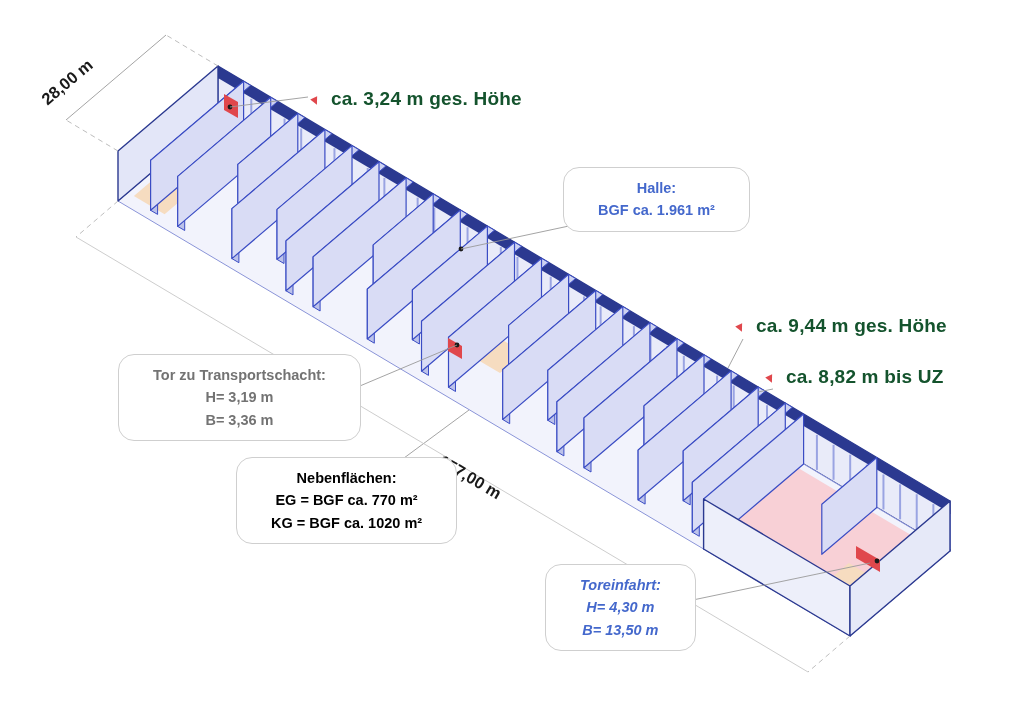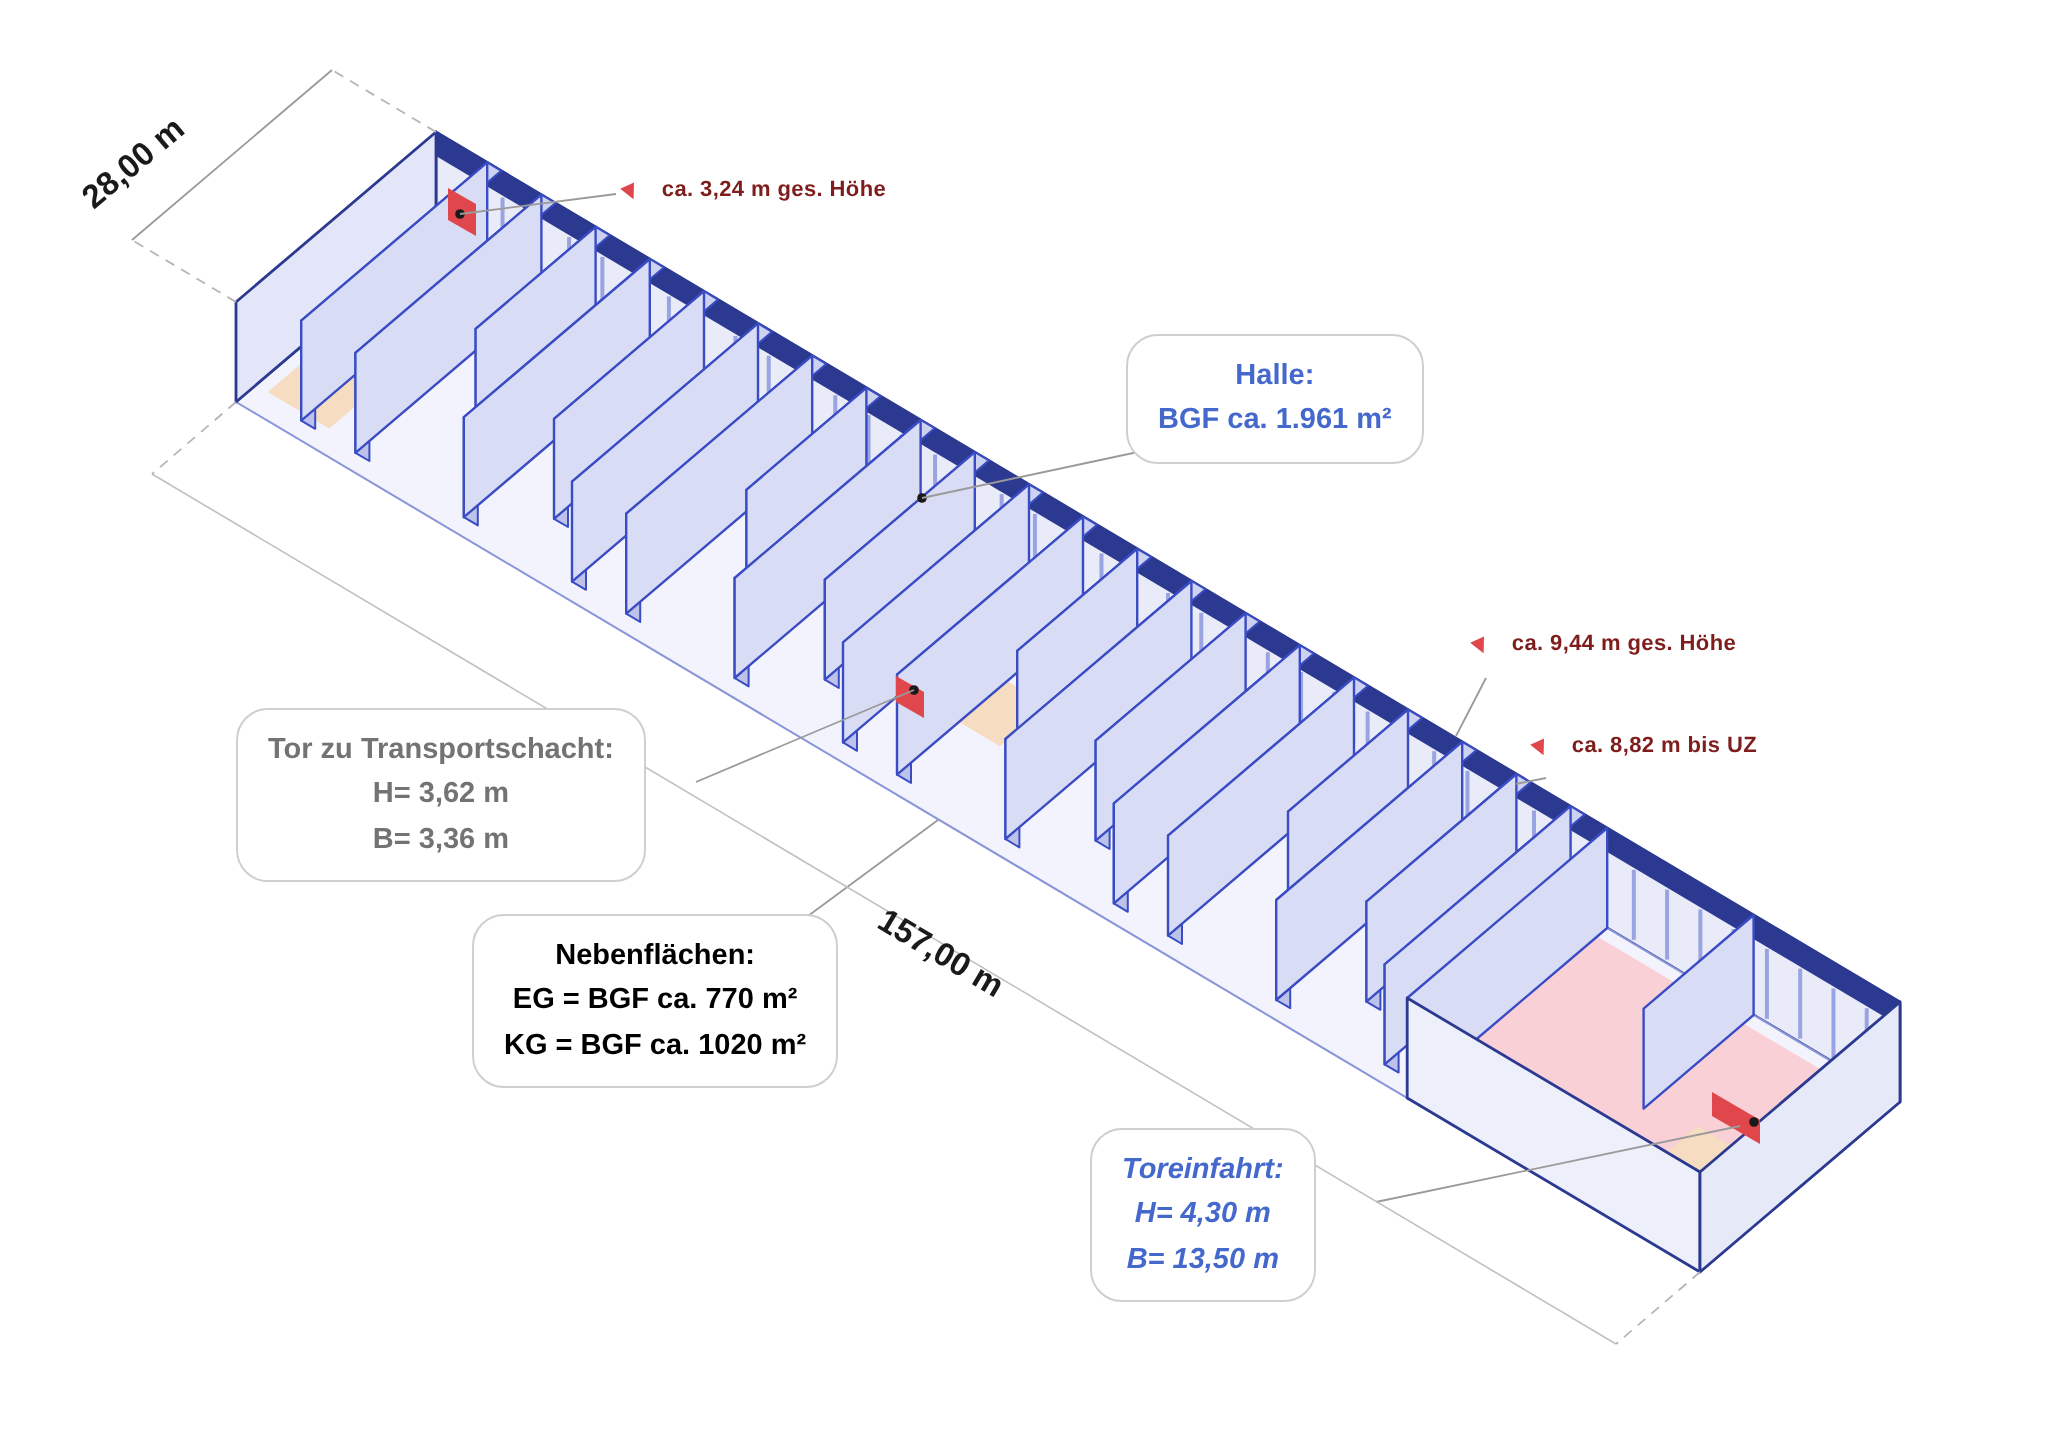--- a/index.html
+++ b/index.html
@@ -1,23 +1,23 @@
 <!DOCTYPE html>
 <html><head>
 <meta charset="utf-8">
 <style>
   * { margin:0; padding:0; box-sizing:border-box; }
   html,body { width:1024px; height:724px; background:#ffffff; font-family:"Liberation Sans",sans-serif; }
   .canvas { position:relative; width:1024px; height:724px; background:#ffffff; overflow:hidden; }
   svg { position:absolute; left:0; top:0; }
   .note { position:absolute; display:flex; align-items:center; gap:10px; z-index:3; white-space:nowrap; }
   .note .tri { color:#e0474c; font-size:13px; line-height:1; transform:rotate(-25deg) translateY(1px); }
-  .note .txt { font-size:11px; font-weight:bold; color:#7f1d1d; letter-spacing:.2px; }
+  .note .txt { font-size:19px; font-weight:bold; color:#14532d; letter-spacing:.2px; }
   .callout { position:absolute; background:#ffffff; border:1.4px solid #cfcfcf; border-radius:16px;
-             padding:9px 15px; text-align:center; z-index:2; white-space:nowrap;
+             padding:9px 34px; text-align:center; z-index:2; white-space:nowrap;
              font-weight:bold; font-size:14.5px; line-height:1.55; }
   .callout.blue   { color:#4468cc; }
   .callout.red    { color:#737373; }
   .callout.orange { color:#000000; }
   .dim { position:absolute; font-weight:bold; font-size:16.5px; color:#1a1a1a; z-index:2;
          white-space:nowrap; transform-origin:left center; }
 </style>
 </head>
 <body>
 
@@ -182,21 +182,21 @@
     <span class="txt">ca. 8,82 m bis UZ</span>
   </div>
 
   <div class="callout blue" style="left:563px;top:167px;">
     <div>Halle:</div>
     <div>BGF ca. 1.961 m²</div>
   </div>
 
   <div class="callout red" style="left:118px;top:354px;">
     <div>Tor zu Transportschacht:</div>
-    <div>H= 3,62 m</div>
+    <div>H= 3,19 m</div>
     <div>B= 3,36 m</div>
   </div>
 
   <div class="callout orange" style="left:236px;top:457px;">
     <div>Nebenflächen:</div>
     <div>EG = BGF ca. 770 m²</div>
     <div>KG = BGF ca. 1020 m²</div>
   </div>
 
   <div class="callout blue" style="left:545px;top:564px;font-style:italic;">

